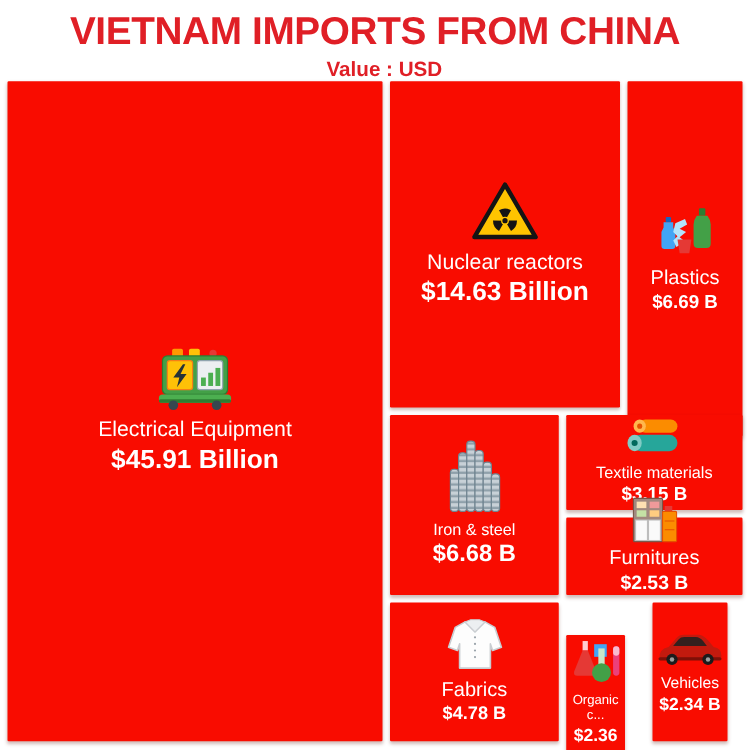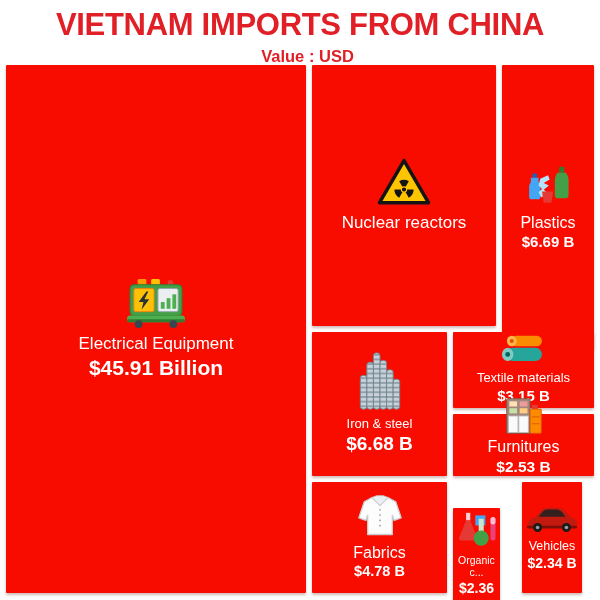--- a/index.html
+++ b/index.html
@@ -68,20 +68,21 @@
           <path d="M32,4 L60,52 H4 Z" fill="#FFC400" stroke="#141414" stroke-width="4" stroke-linejoin="round"></path>
           <g fill="#141414">
             <path d="M32,37 L26.5,27.5 A11,11 0 0 1 37.5,27.5 Z"></path>
             <path d="M32,37 L26.5,27.5 A11,11 0 0 1 37.5,27.5 Z" transform="rotate(120 32 37)"></path>
             <path d="M32,37 L26.5,27.5 A11,11 0 0 1 37.5,27.5 Z" transform="rotate(240 32 37)"></path>
             <circle cx="32" cy="37" r="3" stroke="#FFC400" stroke-width="1.2"></circle>
           </g>
         </svg>
       </div>
       <div class="lbl">Nuclear reactors</div>
+      <div class="val">$14.63 Billion</div>
     </div>
 
     <div class="tile t-plastics" style="left:502px;top:65px;width:92px;height:284px">
       <div class="icon">
         <svg width="48" height="45" viewBox="0 0 56 52">
           <rect x="41" y="4" width="6" height="7" rx="1" fill="#2E7D32"></rect>
           <path d="M39,11 h10 q3,4 3,8 v18 q0,4 -4,4 h-8 q-4,0 -4,-4 V19 q0,-4 3,-8 z" fill="#43A047"></path>
           <rect x="10" y="12" width="5" height="5" rx="1" fill="#1565C0"></rect>
           <path d="M8,17 h9 v5 l2,4 v13 q0,3 -3,3 H9 q-3,0 -3,-3 V26 l2,-4 z" fill="#42A5F5"></path>
           <path d="M19,18 l9,-4 2,5 -7,4 6,3 -6,5 5,4 -8,5 -3,-6 4,-4 -4,-4 z" fill="#B3E5FC"></path>

